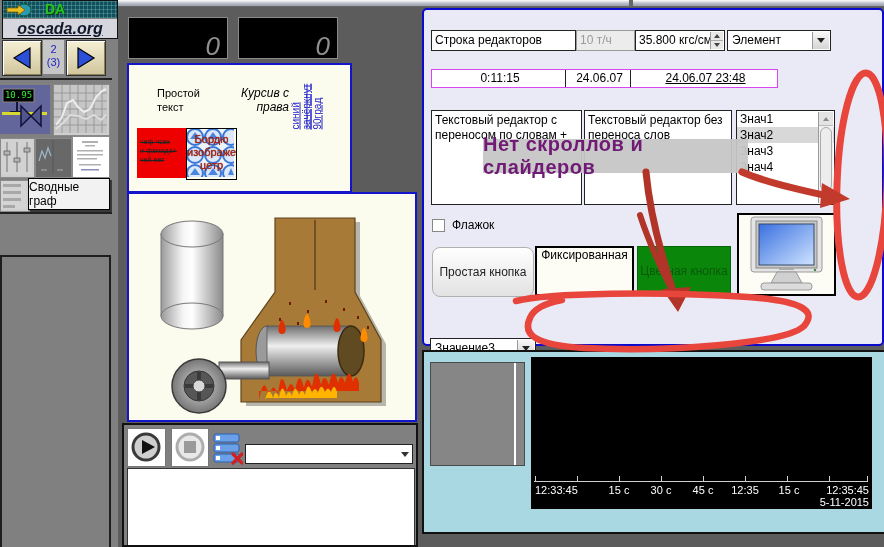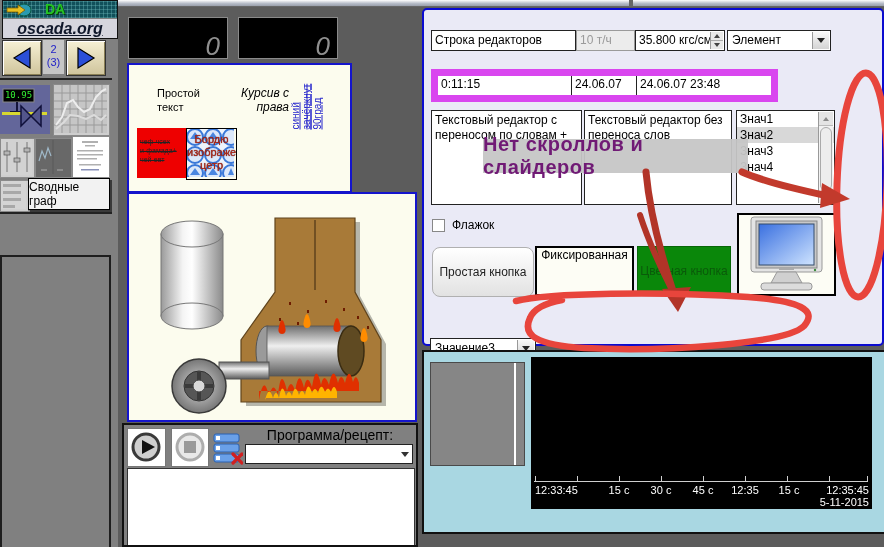--- a/index.html
+++ b/index.html
@@ -323,21 +323,20 @@
             <rect x="3" y="4" width="4" height="4"></rect>
             <rect x="3" y="14" width="4" height="4"></rect>
             <rect x="3" y="24" width="4" height="4"></rect>
           </g>
         <g stroke="#d02020" stroke-width="3.2" stroke-linecap="round">
             <line x1="20" y1="22" x2="29" y2="31"></line>
             <line x1="29" y1="22" x2="20" y2="31"></line>
           </g>
       </svg>
     </div>
-    <div class="abs proglabel" style="left:121px;top:2px;width:170px;text-align:center;">Программа/рецепт:</div>
     <div class="abs combo" style="left:121px;top:19px;width:168px;height:20px;">
       <span class="combo-text"></span>
       <span class="combo-btn" style="width:13px;background:#fff;border-left:none;">
           <span class="arr-down" style="border-top-color:#333;"></span>
         </span>
     </div>
     <div class="abs" style="left:3px;top:43px;width:288px;height:79px;background:#fff;border:1px solid #333;box-sizing:border-box;"></div>
   </div>
 
   <div class="abs rpanel">
@@ -354,24 +353,24 @@
           </div>
       </span>
     </div>
     <div class="abs combo" style="left:303px;top:20px;width:104px;height:21px;">
       <span class="combo-text">Элемент</span>
       <span class="combo-btn">
           <span class="arr-down"></span>
         </span>
     </div>
 
-    <div class="abs" style="left:7px;top:59px;width:347px;height:33px;background:#fff;border:7px solid #d946ef;box-sizing:border-box;display:flex;">
+    <div class="abs" style="left:7px;top:59px;width:347px;height:19px;background:#fff;border:1px solid #d946ef;box-sizing:border-box;display:flex;text-align:center;">
       <div style="width:134px;border-right:1px solid #222;line-height:17px;padding-left:3px;box-sizing:border-box;">0:11:15</div>
       <div style="width:65px;border-right:1px solid #222;line-height:17px;padding-left:3px;box-sizing:border-box;">24.06.07</div>
-      <div style="flex:1;line-height:17px;padding-left:3px;">24.06.07 23:48</div>
+      <div style="flex:1;line-height:17px;padding-left:3px;text-decoration:underline;">24.06.07 23:48</div>
     </div>
 
     <div class="abs ta" style="left:7px;top:100px;width:151px;height:95px;">Текстовый редактор с переносом по словам +</div>
     <div class="abs ta" style="left:160px;top:100px;width:148px;height:95px;" style2="white-space:normal;">Текстовый редактор без переноса слов</div>
 
     <div class="abs listbox" style="left:312px;top:100px;width:99px;height:95px;">
       <div class="listrow">Знач1</div>
       <div class="listrow sel">Знач2</div>
       <div class="listrow">Знач3</div>
       <div class="listrow">Знач4</div>

